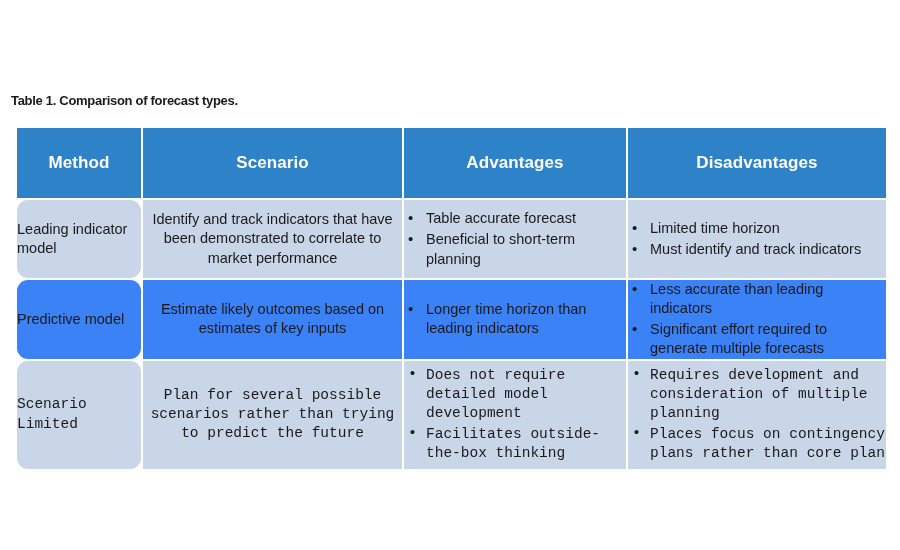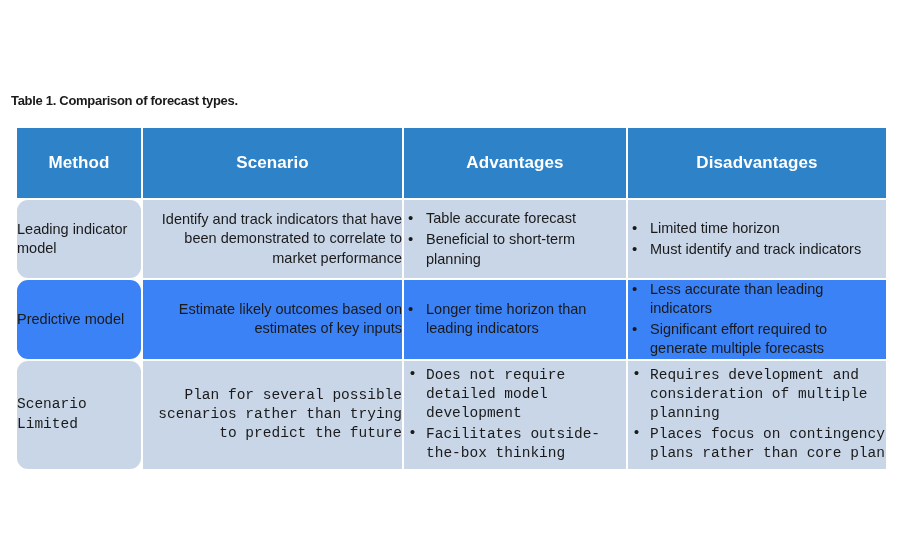--- a/index.html
+++ b/index.html
@@ -81,21 +81,21 @@
   }
   tr.shade-dark td.cell { background: #c9d6e8; }
   tr.shade-light td.cell { background: #3b82f6; }
 
   td.method {
     text-align: left;
     padding: 4px 8px 4px 10px;
     border-radius: 11px;
   }
   td.premise {
-    text-align: right;
+    text-align: center;
     padding: 4px 12px 4px 12px;
   }
   td.listcell {
     padding: 6px 8px 6px 10px;
   }
 
   .method-text, .premise-text {
     display: block;
   }
 

